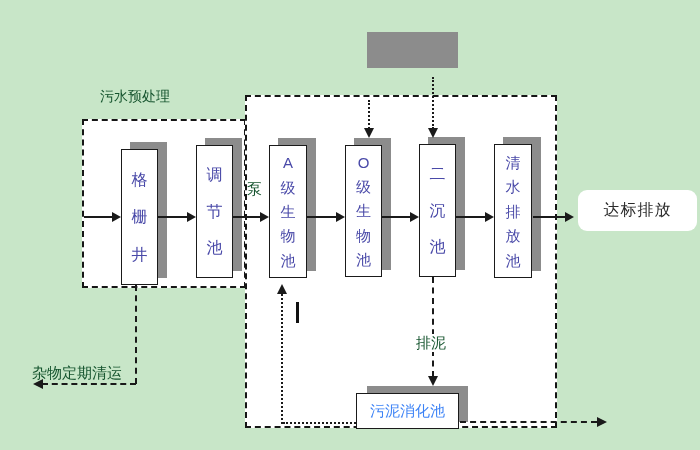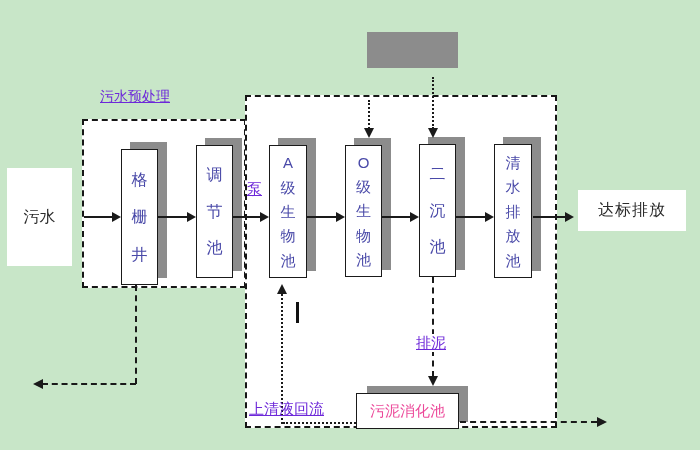--- a/index.html
+++ b/index.html
@@ -8,24 +8,24 @@
   
   .region{position:absolute;background:#ffffff;border:2px dashed #161616;box-sizing:border-box;}
   
   .shadow{position:absolute;background:#8c8c8c;}
   .box{position:absolute;background:#ffffff;border:1.5px solid #1a1a1a;box-sizing:border-box;}
   .plain-box{position:absolute;background:#ffffff;display:flex;align-items:center;justify-content:center;}
   
   .v-chars{display:flex;flex-direction:column;justify-content:space-evenly;align-items:center;
            width:100%;height:100%;color:#4949a8;font-size:16px;line-height:1;}
   .h-center{display:flex;align-items:center;justify-content:center;width:100%;height:100%;}
-  .tank-blue{color:#ec4899;font-size:15px;}
+  .tank-blue{color:#3b82f6;font-size:15px;}
   .navy{color:#3d3d78;font-size:16px;letter-spacing:2px;}
   
-  .lbl{position:absolute;font-size:15px;color:#6d28d9;white-space:nowrap;line-height:1.2;text-decoration:underline;}
+  .lbl{position:absolute;font-size:15px;color:#14532d;white-space:nowrap;line-height:1.2;}
   .lbl-sm{font-size:14px;}
   .white-bg{background:#ffffff;padding:0 1px;}
   
   .h-arrow{position:absolute;height:10px;}
   .h-arrow::before{content:"";position:absolute;left:0;right:8px;top:4px;height:2px;background:#1a1a1a;}
   .h-arrow::after{content:"";position:absolute;right:0;top:0;width:0;height:0;
                   border-left:9px solid #1a1a1a;border-top:5px solid transparent;border-bottom:5px solid transparent;}
   
   .dash-v{position:absolute;width:0;border-left:2px dashed #1a1a1a;}
   .dash-h{position:absolute;height:0;border-top:2px dashed #1a1a1a;}
@@ -40,24 +40,21 @@
 </style>
 </head>
 <body>
 
 <div id="canvas">
 
   <div class="region" style="left:82px;top:119px;width:164px;height:169px;"></div>
   <div class="region" style="left:245px;top:95px;width:312px;height:333px;"></div>
   <div class="lbl lbl-sm" style="left:100px;top:88px;">污水预处理</div>
 
-  <div class="plain-box" style="left:7px;top:168px;width:65px;height:98px;">
-    <span style="font-size:16px;color:#2a2a2a;">污水</span>
-  </div>
-  <div class="plain-box" style="left:578px;top:190px;width:108px;height:41px;">
+  <div class="plain-box" style="left:578px;top:190px;width:119px;height:41px;border-radius:9px;">
     <span style="font-size:16px;color:#2a2a2a;letter-spacing:1px;">达标排放</span>
   </div>
 
   <div class="shadow" style="left:367px;top:32px;width:91px;height:36px;"></div>
 
   <div class="shadow" style="left:130px;top:142px;width:37px;height:136px;"></div>
   <div class="box" style="left:121px;top:149px;width:37px;height:136px;">
     <div class="v-chars">
         <span>格</span>
         <span>栅</span>
@@ -138,23 +135,23 @@
   <div class="dot-v" style="left:432px;top:77px;height:52px;"></div>
   <div class="tri-d" style="left:428px;top:128px;"></div>
 
   <div class="dash-v" style="left:432px;top:277px;height:100px;"></div>
   <div class="tri-d" style="left:428px;top:376px;"></div>
   <div class="lbl white-bg" style="left:415px;top:334px;">排泥</div>
 
   <div class="dash-v" style="left:135px;top:285px;height:99px;"></div>
   <div class="dash-h" style="left:42px;top:383px;width:94px;"></div>
   <div class="tri-l" style="left:33px;top:379px;"></div>
+  <div class="lbl" style="left:32px;top:364px;">杂物定期清运</div>
 
   <div class="tri-u" style="left:277px;top:284px;"></div>
   <div class="dot-v" style="left:281px;top:294px;height:130px;"></div>
   <div class="dot-h" style="left:283px;top:422px;width:73px;"></div>
-  <div class="lbl" style="left:249px;top:400px;">上清液回流</div>
   <div class="tick" style="left:296px;top:302px;width:3px;height:21px;"></div>
 
   <div class="dash-h" style="left:460px;top:421px;width:137px;"></div>
   <div class="tri-r" style="left:597px;top:417px;"></div>
 
 </div>
 
 </body></html>

